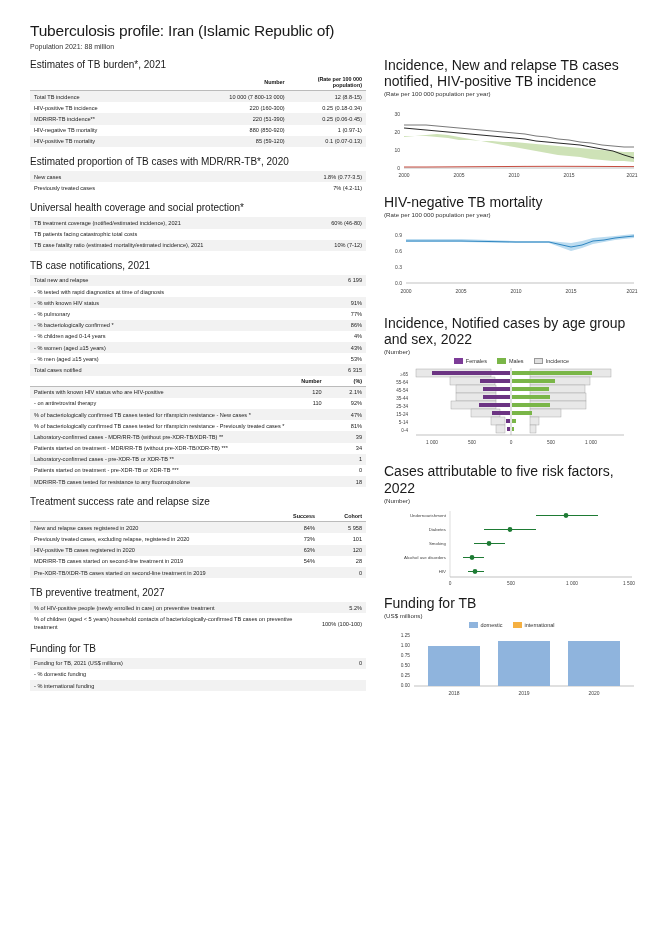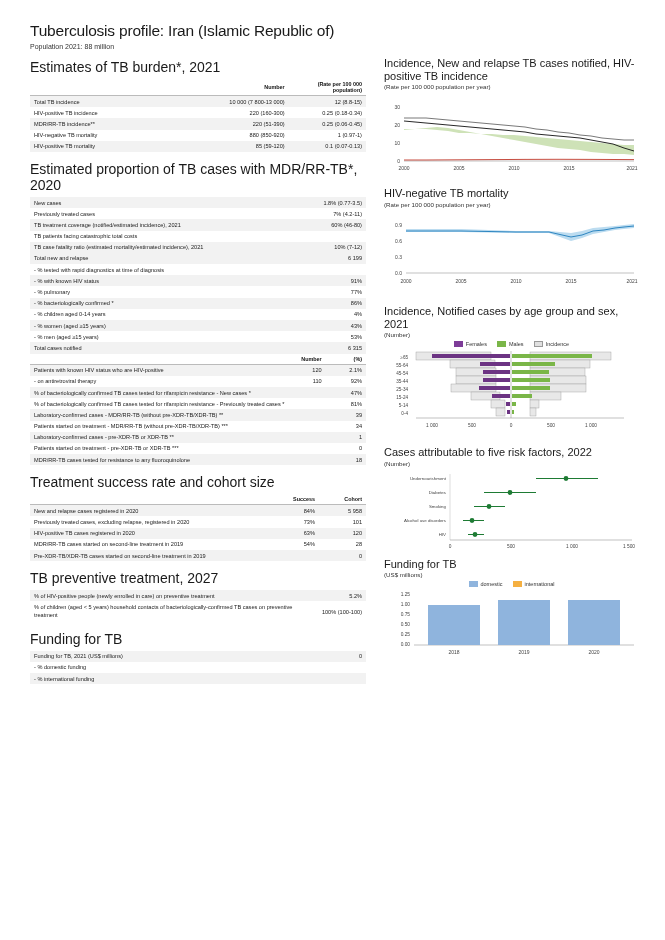--- a/index.html
+++ b/index.html
@@ -15,35 +15,35 @@
   .cols { display:flex; gap:18px; }
   .col-left { width:340px; }
   .col-right { width:255px; }
 
   h1 {
     font-size:15.5px; font-weight:400; margin:0 0 3px 0; color:#1a1a1a;
     letter-spacing:-0.2px;
   }
   .pop { font-size:7px; color:#333; margin:0 0 7px 0; }
   h2 {
-    font-size:14px; font-weight:400; margin:9px 0 4px 0; color:#1a1a1a;
+    font-size:10px; font-weight:400; margin:9px 0 4px 0; color:#1a1a1a;
   }
   h2.first { margin-top:2px; }
 
   table { border-collapse:collapse; width:100%; font-size:5.6px; }
   table th { font-weight:bold; font-size:5.4px; text-align:right; padding:2px 4px; color:#111; }
   table th.l { text-align:left; }
   table td { padding:2.6px 4px; color:#222; vertical-align:middle; }
   table td.num { text-align:right; white-space:nowrap; }
   tbody tr:nth-child(odd) { background:#f2f2f2; }
   tbody tr:nth-child(even) { background:#ffffff; }
   .thead-row th { background:#ffffff; border-bottom:0.5px solid #bbb; }
 
   .chart-block { margin-bottom:6px; }
-  .chart-title { font-size:11px; font-weight:400; line-height:1.15; margin:0 0 1px 0; color:#1a1a1a; }
+  .chart-title { font-size:14px; font-weight:400; line-height:1.15; margin:0 0 1px 0; color:#1a1a1a; }
   .chart-sub { font-size:6.2px; color:#333; margin:0 0 3px 0; }
   svg { display:block; }
   .legend { display:flex; gap:10px; justify-content:center; font-size:5.5px; color:#333; align-items:center; margin-bottom:1px;}
   .legend span.sw { display:inline-block; width:9px; height:6px; margin-right:3px; vertical-align:-1px;}
   .legend .it { display:flex; align-items:center; }
 </style>
 </head>
 <body>
 
 <div class="page">
@@ -99,37 +99,39 @@
               <td style="width:74%">New cases</td>
               <td class="num">1.8% (0.77-3.5)</td>
             </tr>
           <tr>
               <td>Previously treated cases</td>
               <td class="num">7% (4.2-11)</td>
             </tr>
         </tbody>
       </table>
 
+      <h2>Universal health coverage and social protection*</h2>
       <table>
         <tbody>
           <tr>
               <td style="width:80%">TB treatment coverage (notified/estimated incidence), 2021</td>
               <td class="num">60% (46-80)</td>
             </tr>
           <tr>
               <td>TB patients facing catastrophic total costs</td>
               <td class="num"></td>
             </tr>
           <tr>
               <td>TB case fatality ratio (estimated mortality/estimated incidence), 2021</td>
               <td class="num">10% (7-12)</td>
             </tr>
         </tbody>
       </table>
 
+      <h2>TB case notifications, 2021</h2>
       <table>
         <tbody>
           <tr>
               <td style="width:84%">Total new and relapse</td>
               <td class="num">6 199</td>
             </tr>
           <tr>
               <td>- % tested with rapid diagnostics at time of diagnosis</td>
               <td class="num"></td>
             </tr>
@@ -212,21 +214,21 @@
               <td>Patients started on treatment - pre-XDR-TB or XDR-TB ***</td>
               <td class="num">0</td>
             </tr>
           <tr>
               <td>MDR/RR-TB cases tested for resistance to any fluoroquinolone</td>
               <td class="num">18</td>
             </tr>
         </tbody>
       </table>
 
-      <h2>Treatment success rate and cohort size</h2>
+      <h2>Treatment success rate and relapse size</h2>
       <table>
         <thead>
             <tr class="thead-row">
           <th class="l" style="width:72%"></th>
           <th style="width:14%">Success</th>
           <th style="width:14%">Cohort</th>
         </tr>
           </thead>
         <tbody>
           <tr>
@@ -336,21 +338,21 @@
             <text x="22" y="72" text-anchor="middle">2000</text>
             <text x="77" y="72" text-anchor="middle">2005</text>
             <text x="132" y="72" text-anchor="middle">2010</text>
             <text x="187" y="72" text-anchor="middle">2015</text>
             <text x="248" y="72" text-anchor="middle">2021</text>
           </g>
         </svg>
       </div>
 
       <div class="chart-block" style="margin-top:4px">
-        <div class="chart-title">Incidence, Notified cases by age group and sex, 2021</div>
+        <div class="chart-title">Incidence, Notified cases by age group and sex, 2022</div>
         <div class="chart-sub">(Number)</div>
         <div class="legend">
           <span class="it">
               <span class="sw" style="background:#7d3c98"></span>
               <span>Females</span>
             </span>
           <span class="it">
               <span class="sw" style="background:#7ab648"></span>
               <span>Males</span>
             </span>

